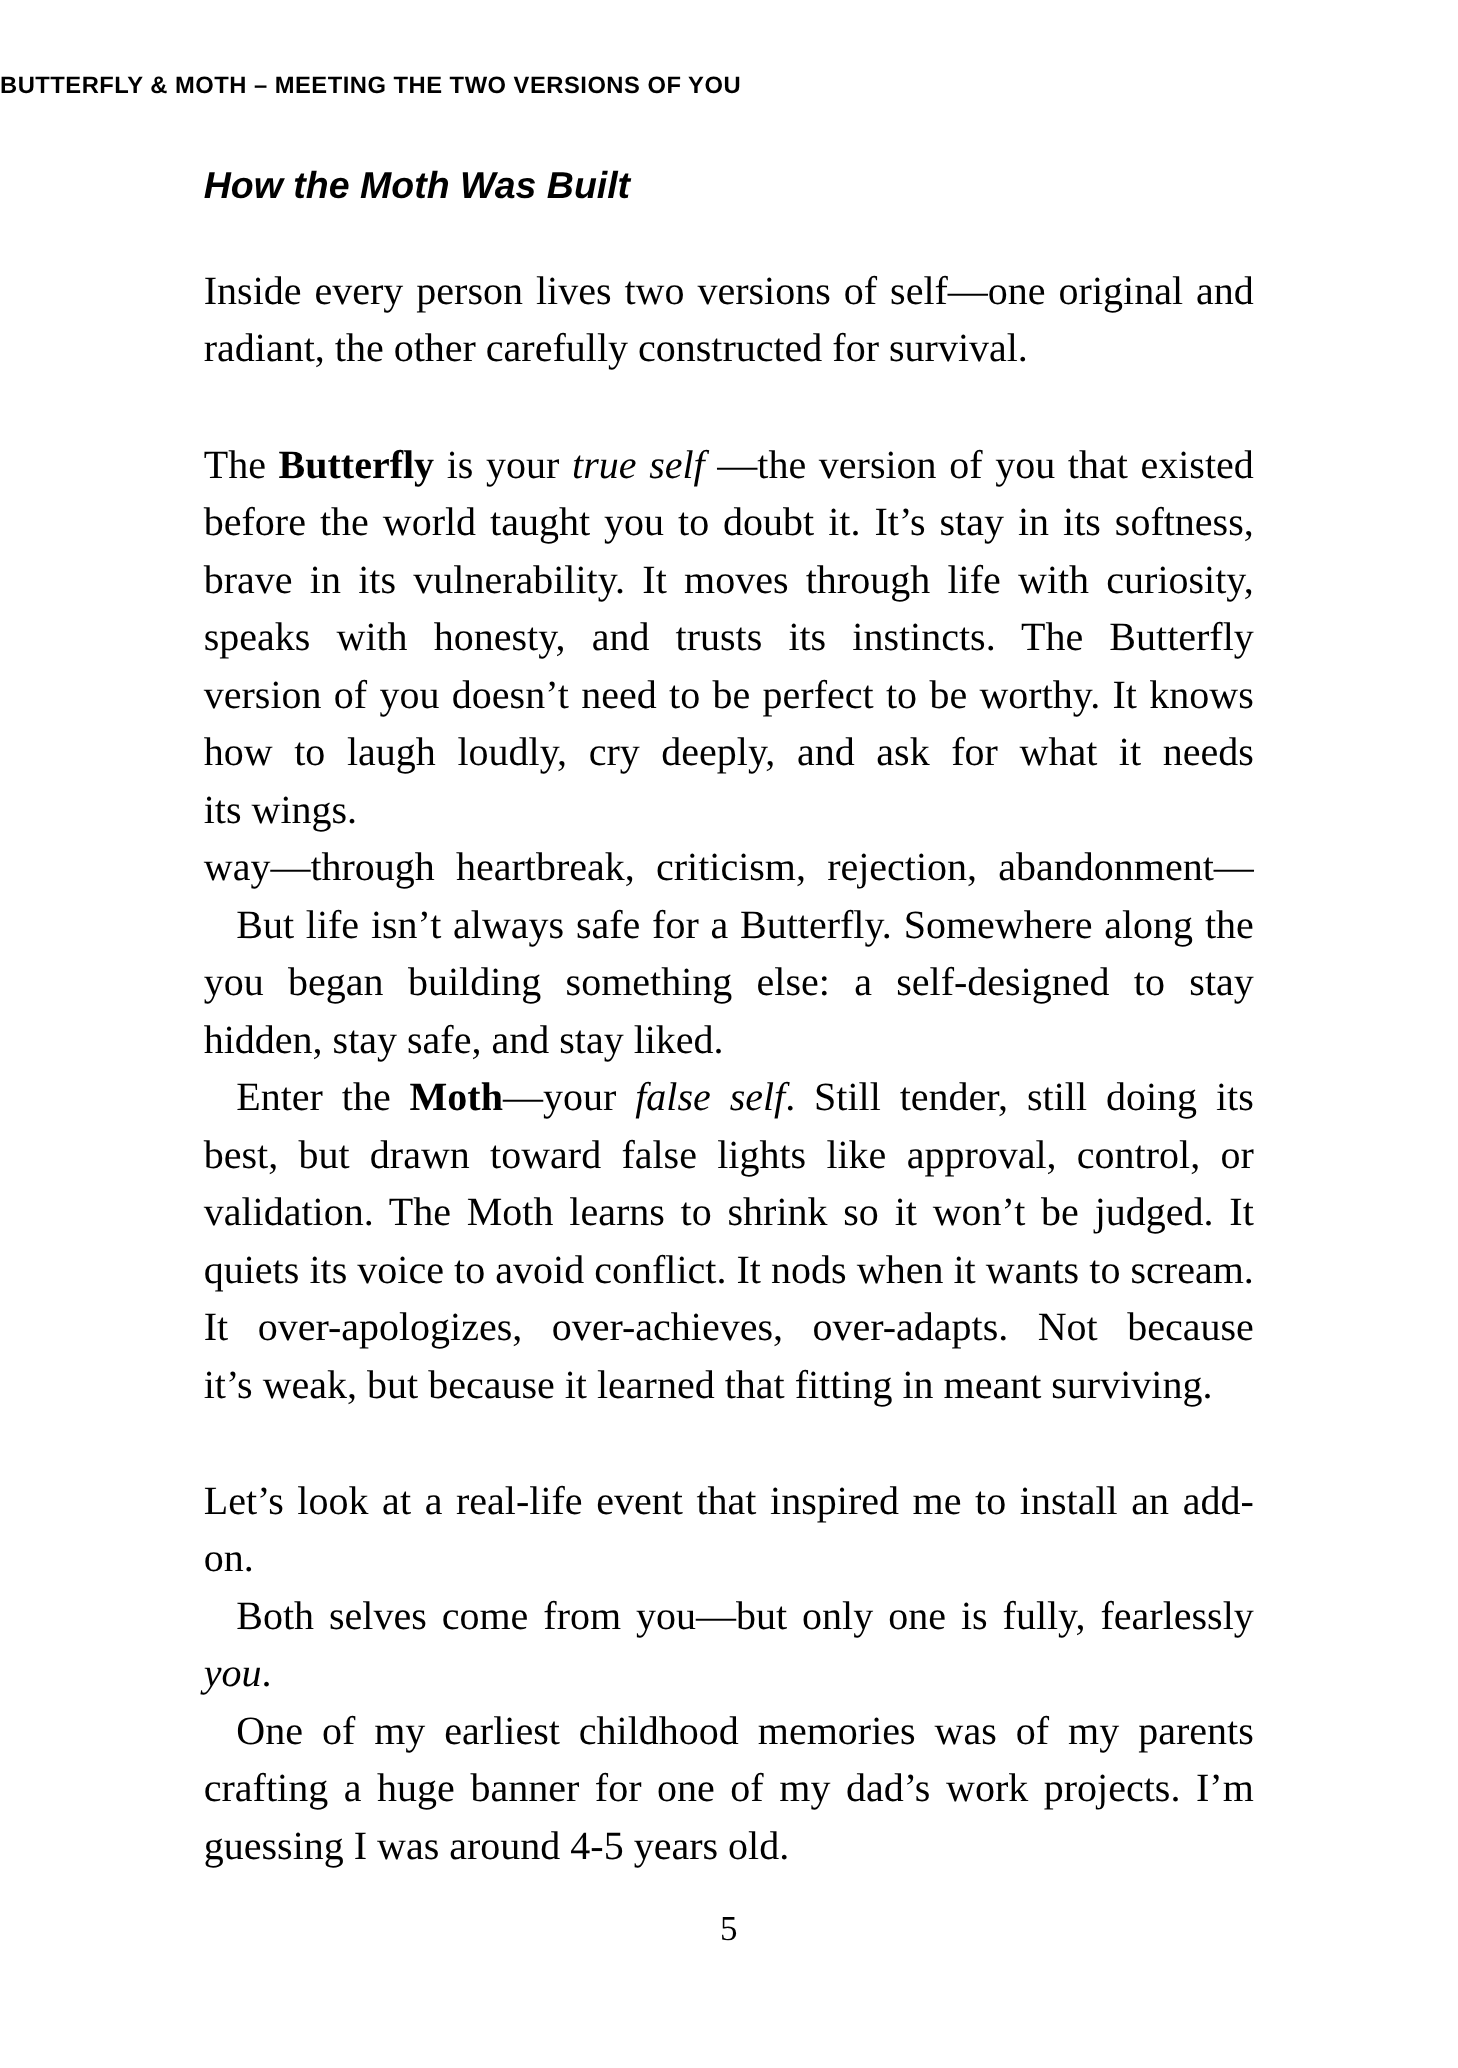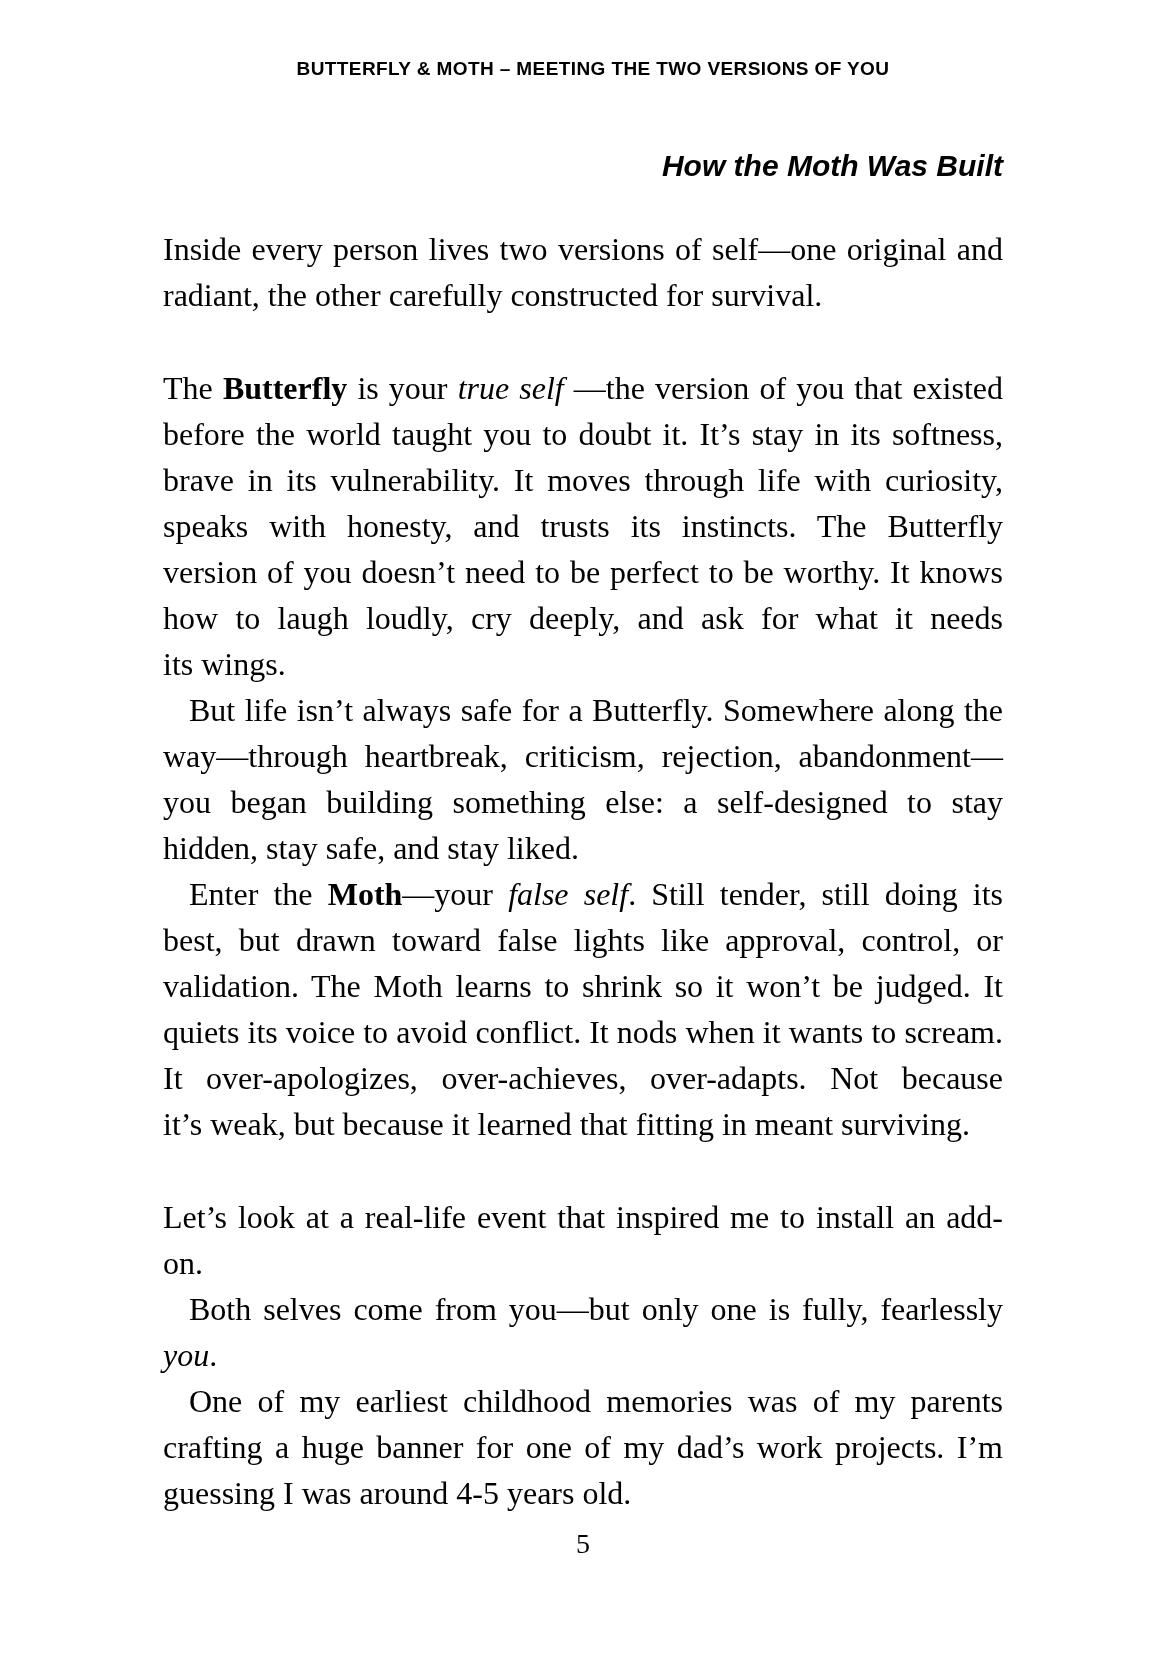--- a/index.html
+++ b/index.html
@@ -7,42 +7,39 @@
     position: relative;
     width: 1166px;
     height: 1654px;
     background: #ffffff;
     color: #000000;
     overflow: hidden;
     font-family: "Liberation Serif", serif;
   }
   .running-header {
     margin-top: 56px;
-    text-align: center;
     font-family: "Liberation Sans", sans-serif;
     font-weight: 700;
     font-size: 19px;
     letter-spacing: 0.4px;
     line-height: 26px;
     color: #000000;
-    padding-left: 20px;
   }
   .content {
     margin-left: 163px;
     width: 840px;
   }
   .section-title {
-    margin-top: 64px;
+    margin-top: 47px;
     font-family: "Liberation Sans", sans-serif;
     font-style: italic;
     font-weight: 700;
     font-size: 30px;
     line-height: 40px;
     color: #000000;
-    text-align: right;
   }
   .body-text { margin-top: 40px; }
   .para { margin: 0; }
   .para.gap { margin-top: 47px; }
   .line {
     font-size: 32px;
     line-height: 46px;
     text-align: justify;
     text-align-last: justify;
     white-space: normal;
@@ -78,22 +75,22 @@
         <div class="para gap">
           <div class="line">The <b>Butterfly</b> is your <i>true self</i> —the version of you that existed</div>
           <div class="line">before the world taught you to doubt it. It’s stay in its softness,</div>
           <div class="line">brave in its vulnerability. It moves through life with curiosity,</div>
           <div class="line">speaks with honesty, and trusts its instincts. The Butterfly</div>
           <div class="line">version of you doesn’t need to be perfect to be worthy. It knows</div>
           <div class="line">how to laugh loudly, cry deeply, and ask for what it needs</div>
           <div class="line last">its wings.</div>
         </div>
         <div class="para">
+          <div class="line">way—through heartbreak, criticism, rejection, abandonment—</div>
           <div class="line indent">But life isn’t always safe for a Butterfly. Somewhere along the</div>
-          <div class="line">way—through heartbreak, criticism, rejection, abandonment—</div>
           <div class="line">you began building something else: a self-designed to stay</div>
           <div class="line last">hidden, stay safe, and stay liked.</div>
         </div>
         <div class="para">
           <div class="line indent">Enter the <b>Moth</b>—your <i>false self</i>. Still tender, still doing its</div>
           <div class="line">best, but drawn toward false lights like approval, control, or</div>
           <div class="line">validation. The Moth learns to shrink so it won’t be judged. It</div>
           <div class="line">quiets its voice to avoid conflict. It nods when it wants to scream.</div>
           <div class="line">It over-apologizes, over-achieves, over-adapts. Not because</div>
           <div class="line last">it’s weak, but because it learned that fitting in meant surviving.</div>

